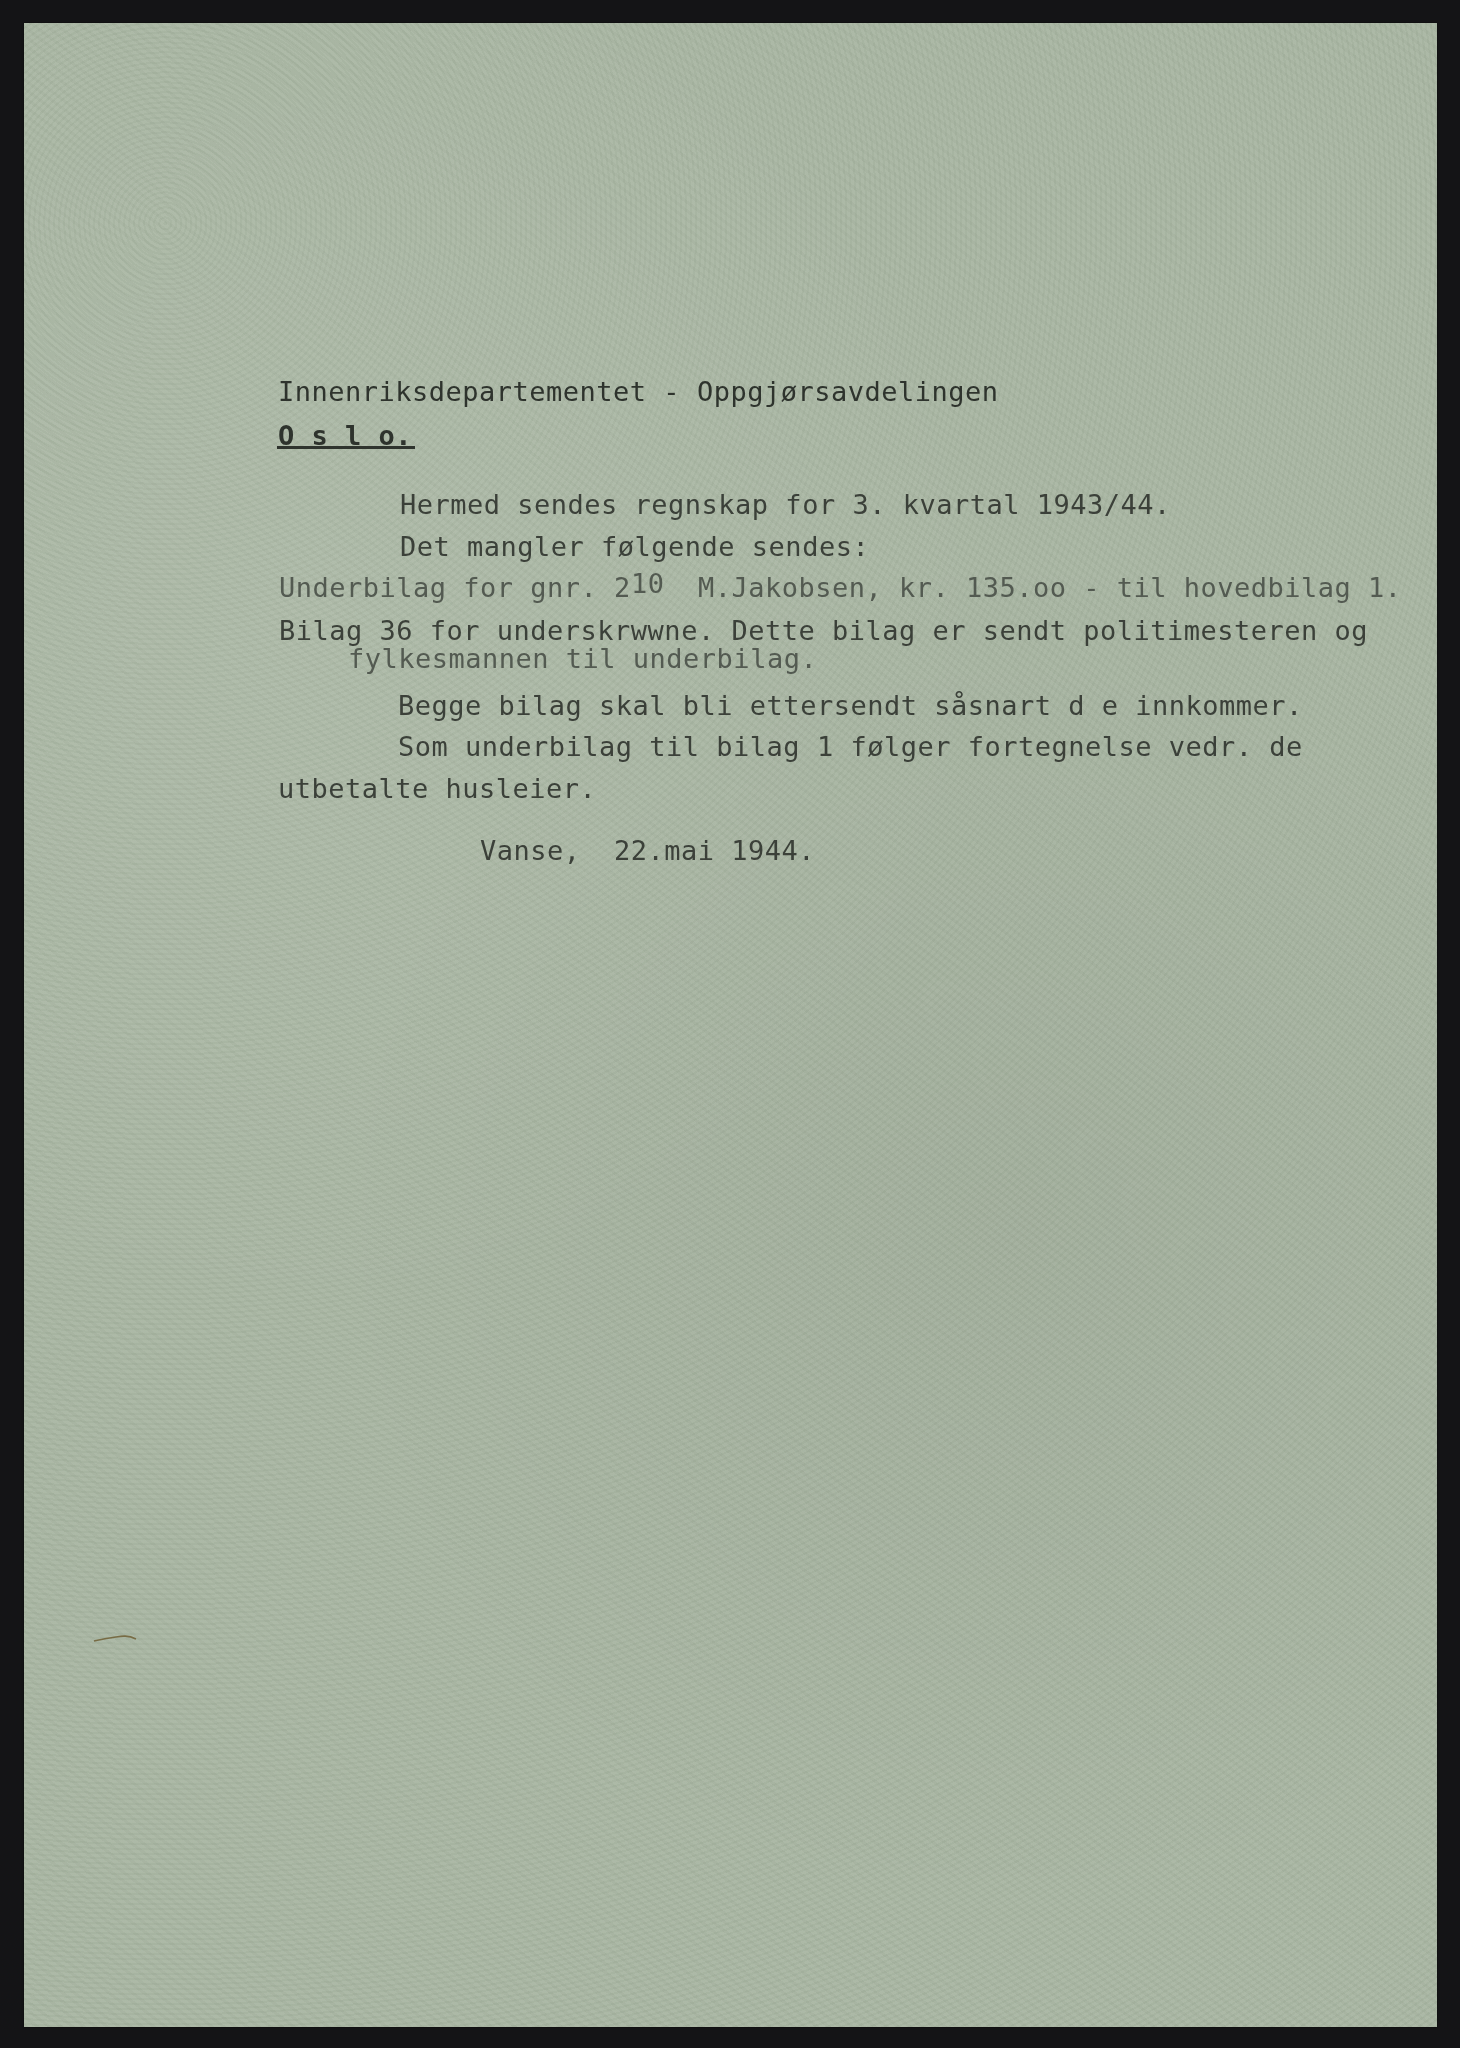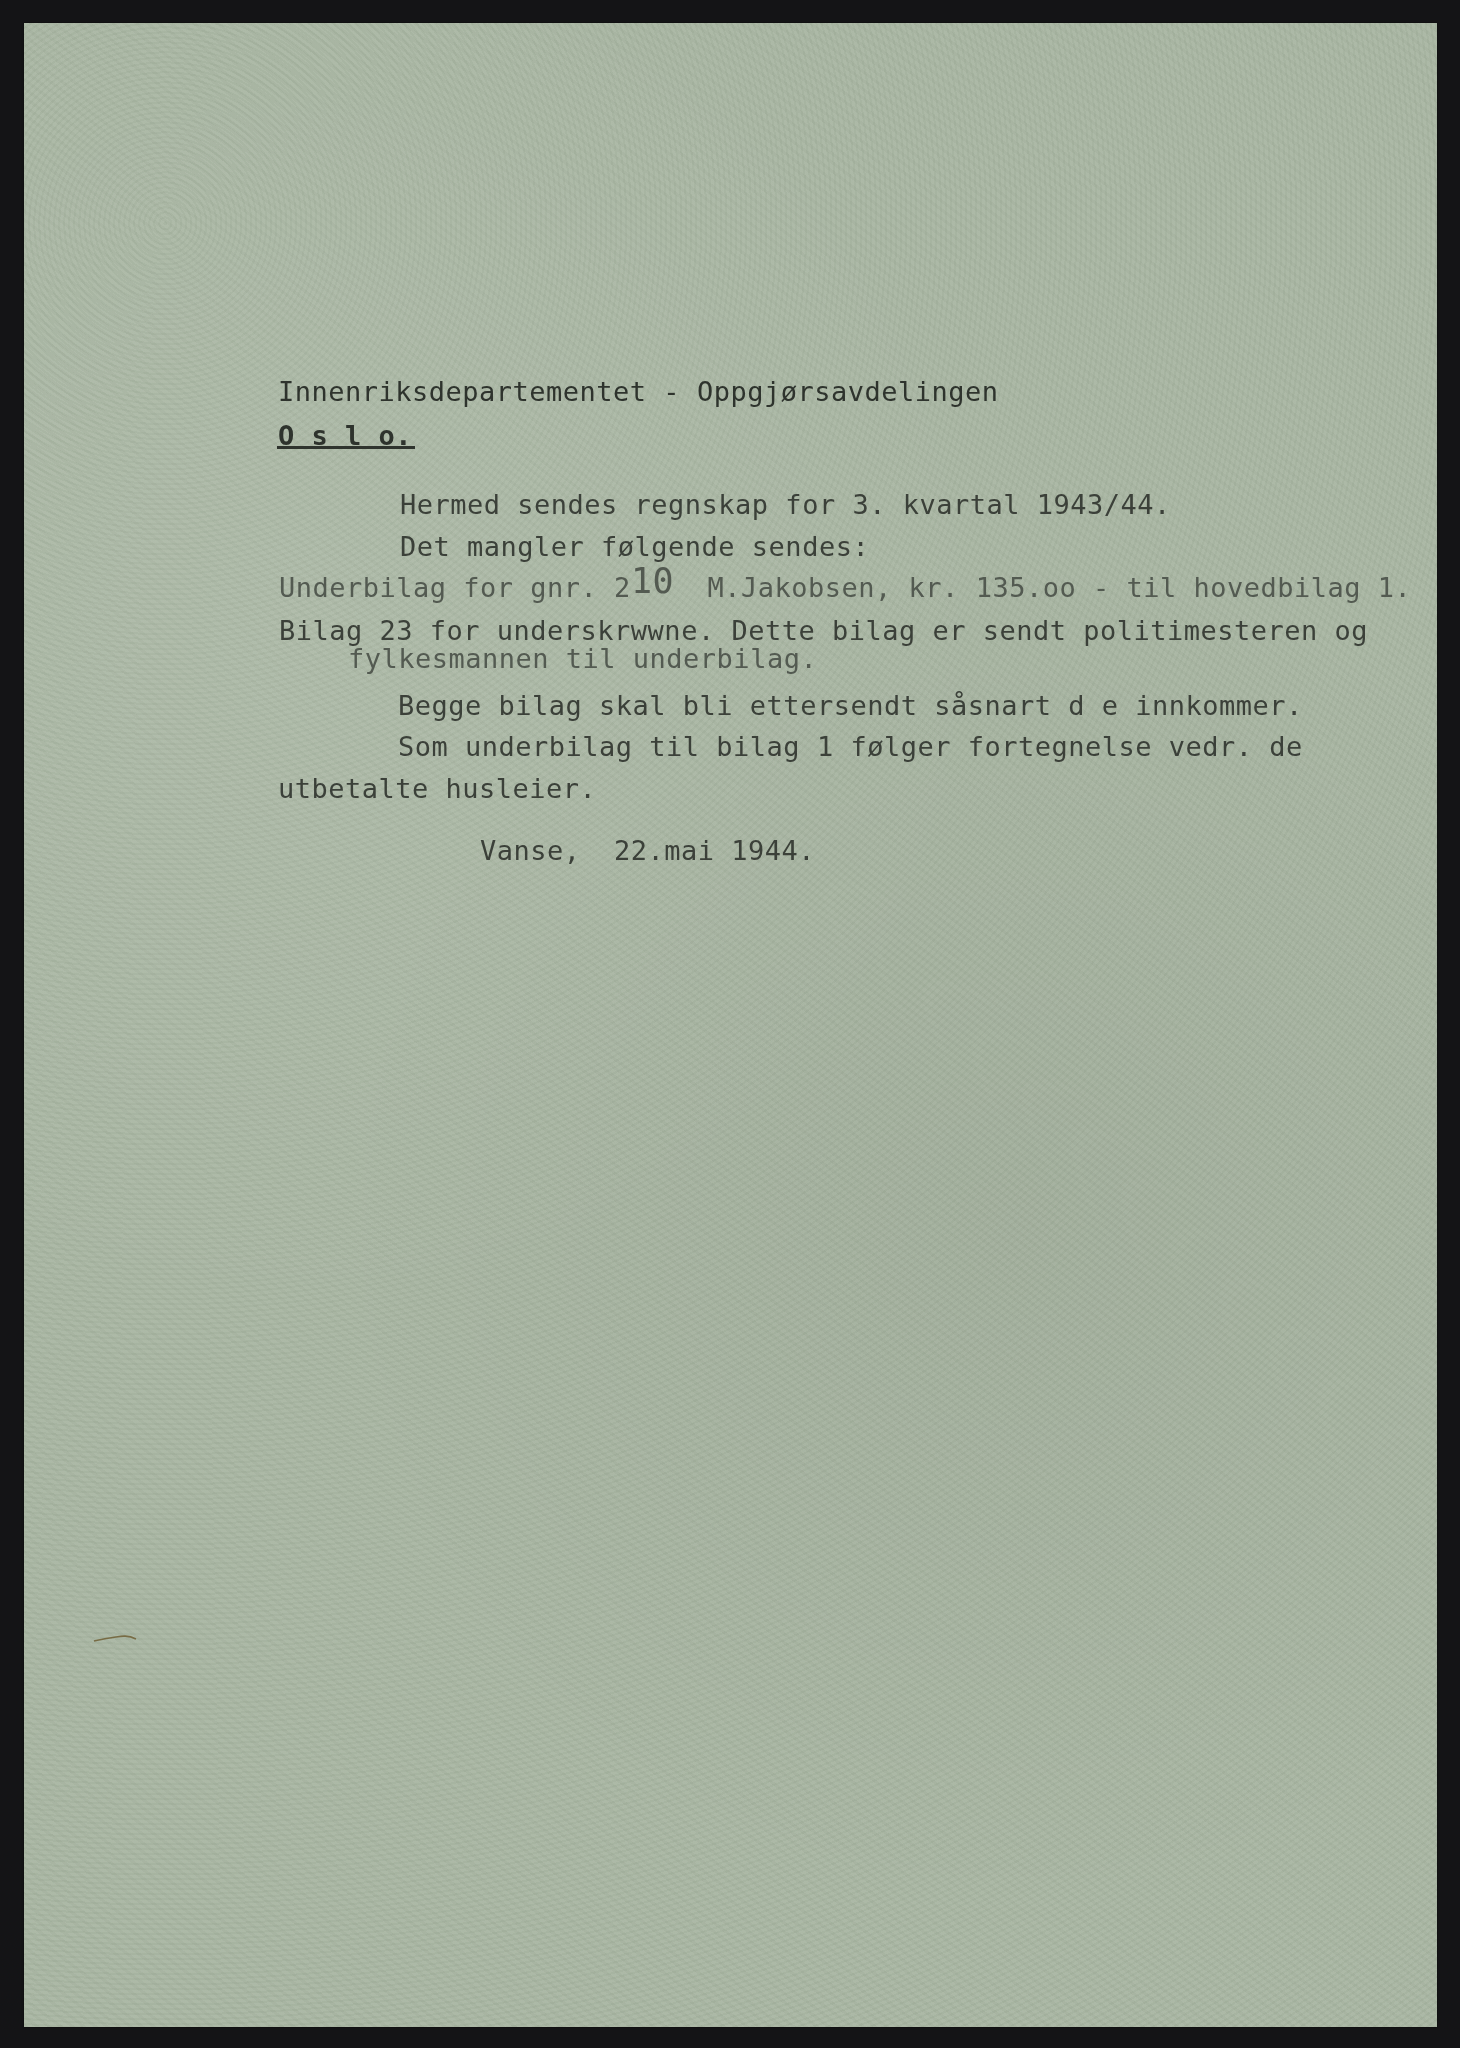--- a/index.html
+++ b/index.html
@@ -38,21 +38,21 @@
       text-align: right;
     }
     .heavy { color: #2e332d; }
     .faint { color: #535a51; }
     .underline {
       position: absolute;
       height: 3px;
       background: #2f342e;
     }
     sup.exp {
-      font-size: 35px;
+      font-size: 27px;
       position: relative;
       top: -4px;
       vertical-align: baseline;
       line-height: 0;
     }
     .mark {
       position: absolute;
       left: 68px;
       top: 1610px;
       width: 50px;
@@ -72,21 +72,21 @@
 
 <div class="line heavy" style="left:278px; top:422px;font-weight:bold;">O s l o.</div>
 <div class="underline" style="left:277px; top:446px; width:138px;"></div>
 
 <div class="line" style="left:400px; top:491px;">Hermed sendes regnskap for 3. kvartal 1943/44.</div>
 
 <div class="line" style="left:400px; top:533px;">Det mangler følgende sendes:</div>
 
 <div class="line faint" style="left:279px; top:574px;"><span>Underbilag for gnr. 2</span><sup class="exp">10</sup><span>  M.Jakobsen, kr. 135.oo - til hovedbilag 1.</span></div>
 
-<div class="line" style="left:279px; top:617px;">Bilag 23 for underskrwwne. Dette bilag er sendt politimesteren og</div>
+<div class="line" style="left:279px; top:617px;">Bilag 36 for underskrwwne. Dette bilag er sendt politimesteren og</div>
 
 <div class="line faint" style="left:348px; top:645px;">fylkesmannen til underbilag.</div>
 
 <div class="line" style="left:398px; top:692px;">Begge bilag skal bli ettersendt såsnart d e innkommer.</div>
 
 <div class="line" style="left:398px; top:733px;">Som underbilag til bilag 1 følger fortegnelse vedr. de</div>
 
 <div class="line" style="left:278px; top:775px;">utbetalte husleier.</div>
 
 <div class="line" style="left:480px; top:837px;">Vanse,  22.mai 1944.</div>

